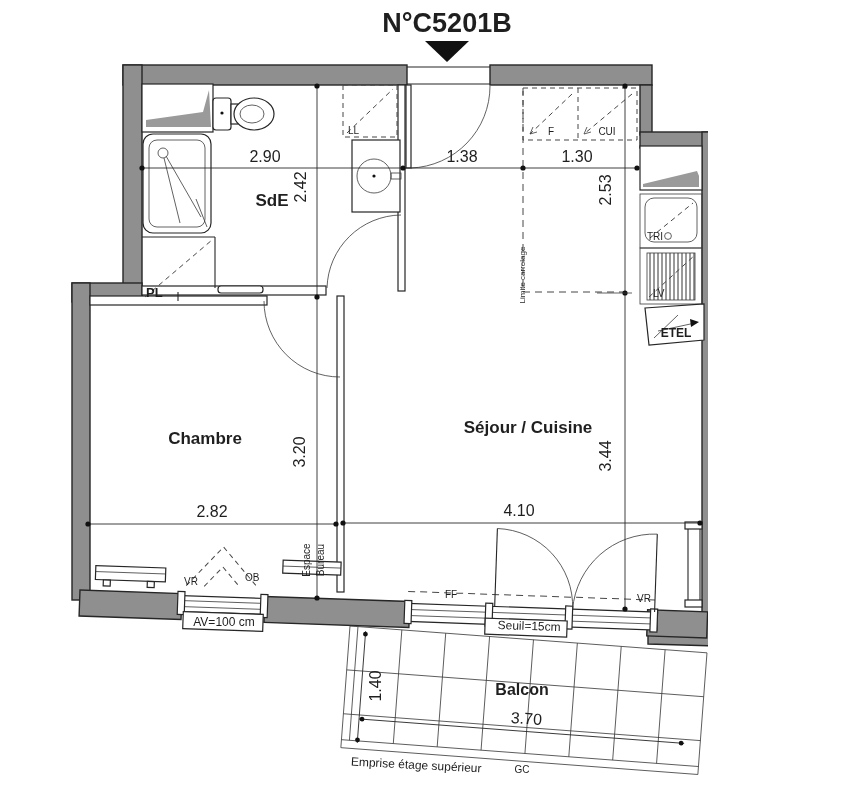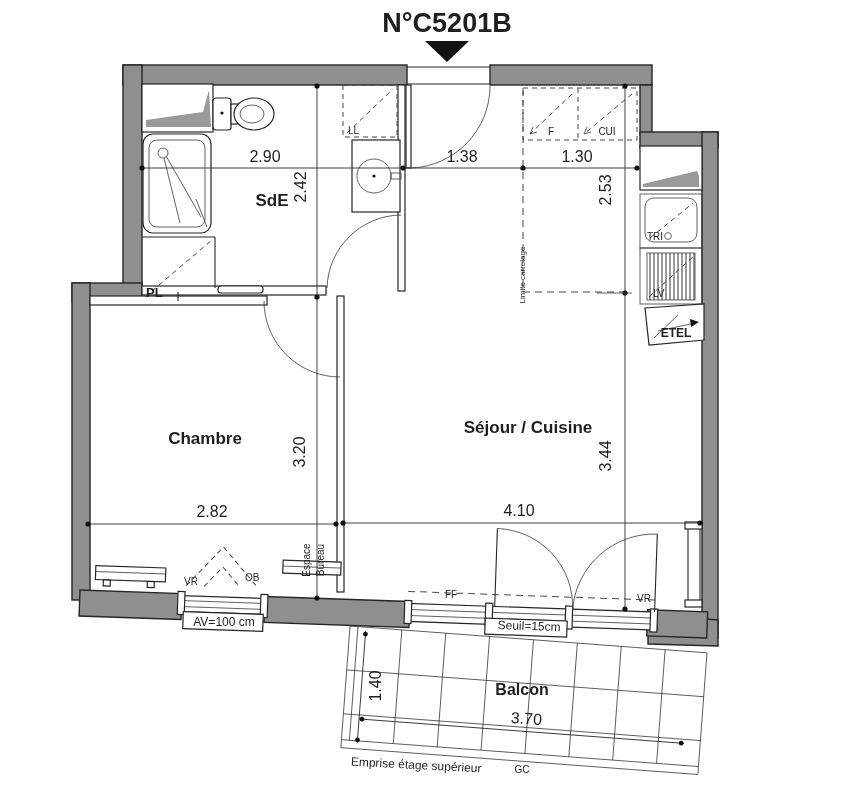--- a/index.html
+++ b/index.html
@@ -1,16 +1,16 @@
 <!DOCTYPE html>
 <html><head>
 <meta charset="utf-8">
 <style>
   html,body{margin:0;padding:0;background:#fff;}
-  #stage{position:relative;width:864px;height:800px;background:#ffffff;overflow:hidden;}
+  #stage{position:relative;width:708px;height:800px;background:#ffffff;overflow:hidden;}
   svg{display:block;}
   text{font-family:"Liberation Sans","DejaVu Sans",sans-serif;fill:#1f1f1f;}
   .wall{fill:#8f8f8f;stroke:#262626;stroke-width:1.4;}
   .wht{fill:#ffffff;stroke:#262626;stroke-width:1.2;}
   .ln{stroke:#262626;stroke-width:1.1;fill:none;}
   .thin{stroke:#3a3a3a;stroke-width:0.8;fill:none;}
   .dash{stroke:#474747;stroke-width:1;fill:none;stroke-dasharray:7 5;}
   .dash2{stroke:#474747;stroke-width:1;fill:none;stroke-dasharray:5 4;}
   .dimline{stroke:#2b2b2b;stroke-width:0.9;fill:none;}
   .dot{fill:#111;stroke:none;}

